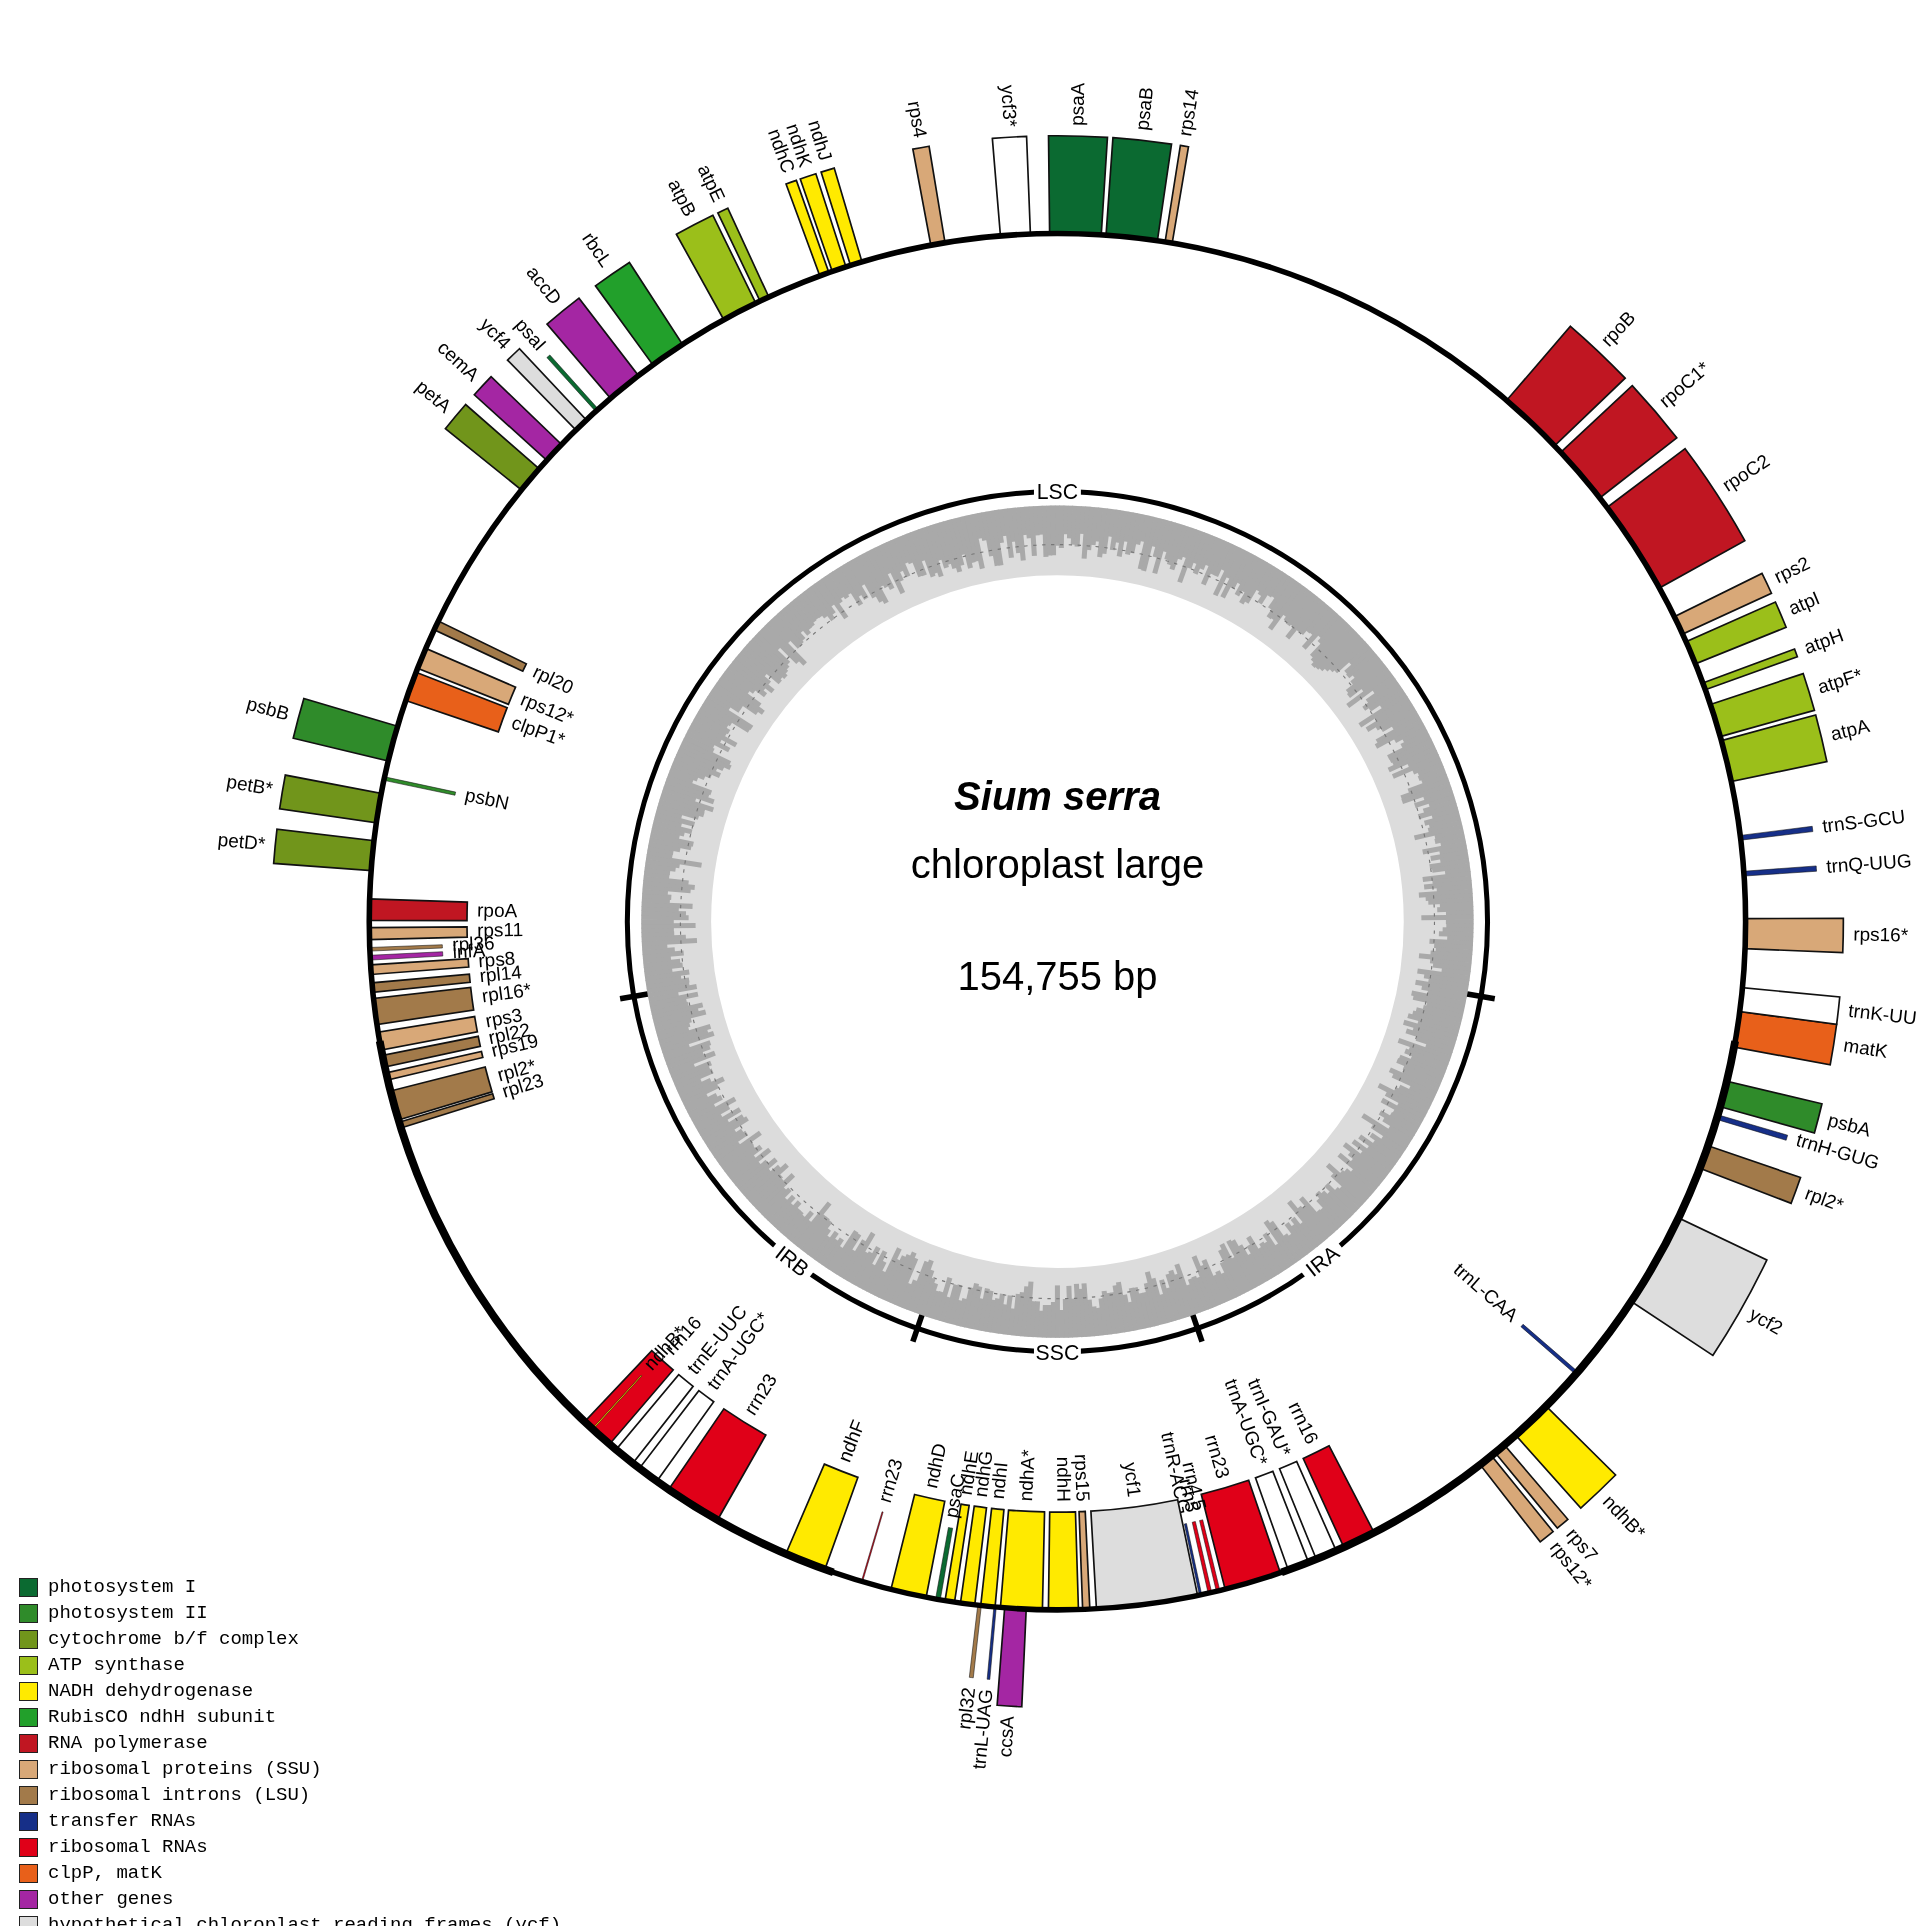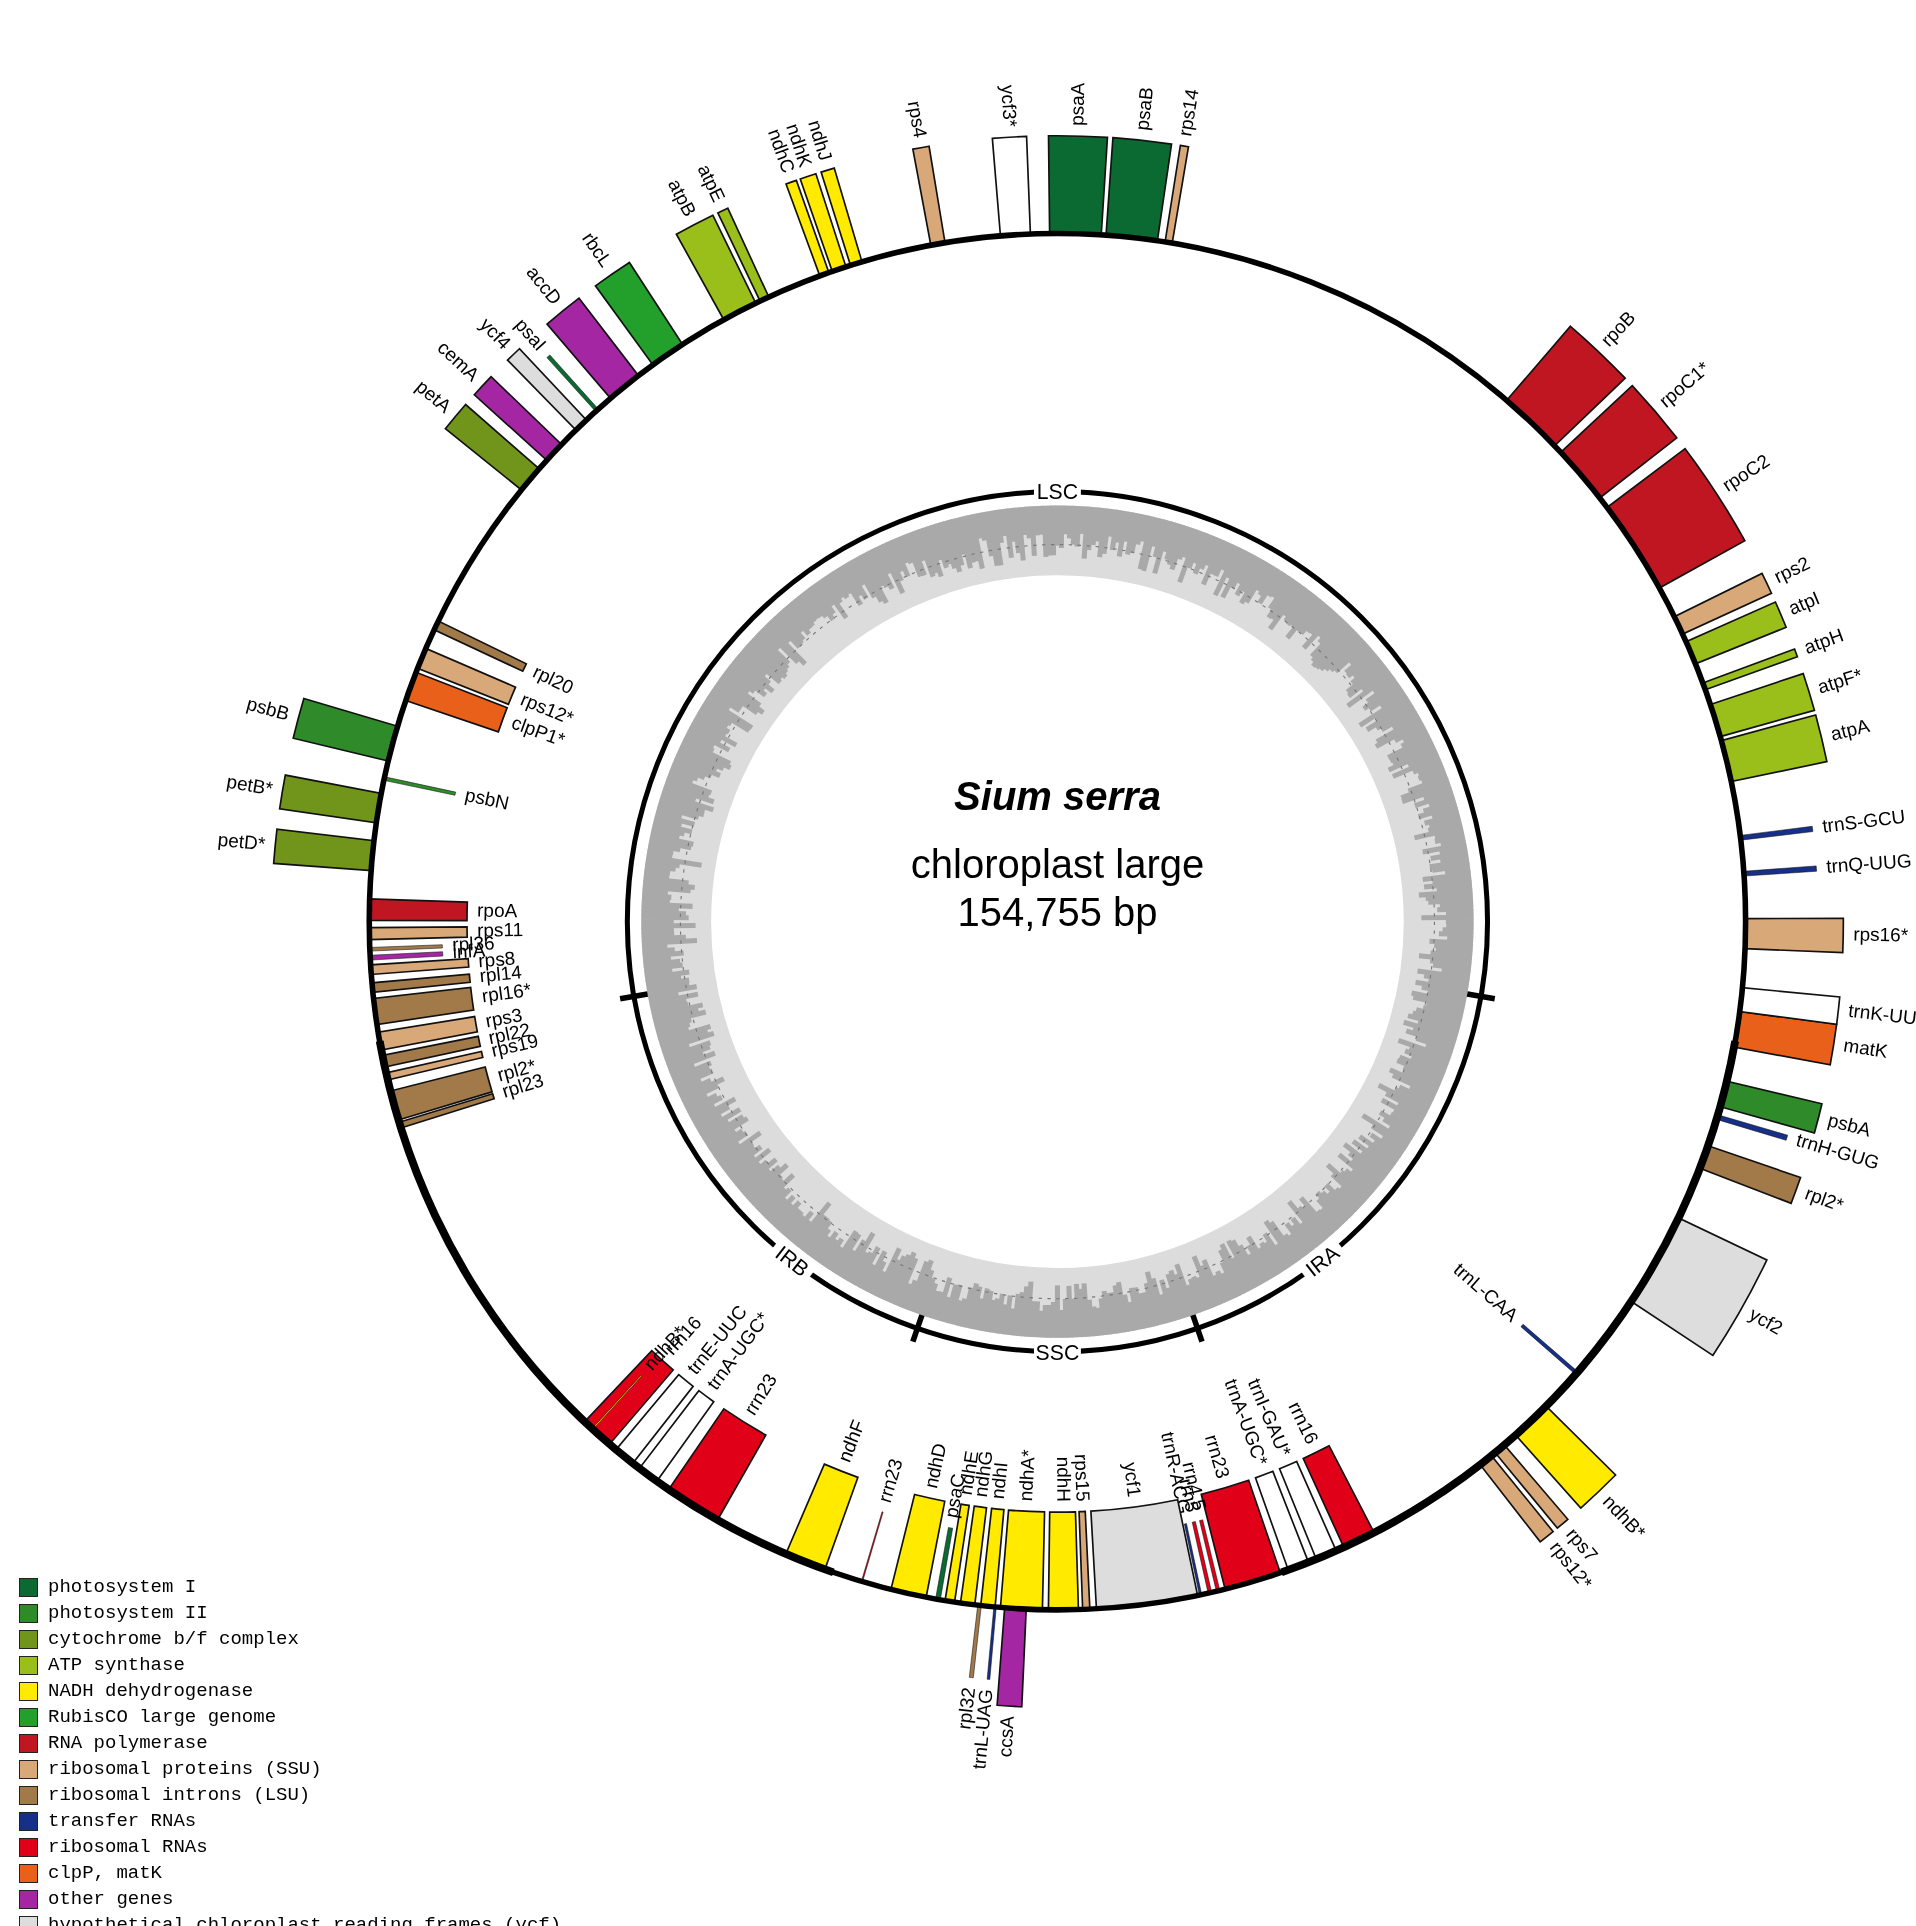--- a/index.html
+++ b/index.html
@@ -2,21 +2,21 @@
 <html style="font-size:9px"><head>
 <meta charset="utf-8">
 <style>
   html, body { margin: 0; padding: 0; background: #ffffff; }
   body { width: 1916px; height: 1926px; position: relative; overflow: hidden;
          font-family: "Liberation Sans", sans-serif; color: #000; }
   #map { position: absolute; left: 0; top: 0; width: 1916px; height: 1926px; }
   .center-title { position: absolute; left: 778px; width: 559px; text-align: center; }
   .species { top: 774px; font-size: 40px; font-weight: bold; font-style: italic; text-align: center; }
   .subtitle { top: 842px; font-size: 40px; }
-  .size { top: 890px; font-size: 40px; }
+  .size { top: 954px; font-size: 40px; }
   .legend { position: absolute; left: 19px; top: 1574px; font-family: Liberation Mono, monospace; }
   .legend-item { display: flex; align-items: center; height: 26px; }
   .legend-swatch { width: 19px; height: 19px; border: 1.7px solid #222; box-sizing: border-box; margin-right: 10px; }
   .legend-label { font-size: 19px; line-height: 19px; }
   svg text { font-family: "Liberation Sans", sans-serif; }
 </style>
 </head>
 <body>
 
 <svg id="map" viewBox="0 0 3430 3448" xmlns="http://www.w3.org/2000/svg">
@@ -841,21 +841,21 @@
   <div class="legend-item">
       <div class="legend-swatch" style="background:#9bbf1a"></div>
       <span class="legend-label">ATP synthase</span>
     </div>
   <div class="legend-item">
       <div class="legend-swatch" style="background:#ffea00"></div>
       <span class="legend-label">NADH dehydrogenase</span>
     </div>
   <div class="legend-item">
       <div class="legend-swatch" style="background:#22a02b"></div>
-      <span class="legend-label">RubisCO large genome</span>
+      <span class="legend-label">RubisCO ndhH subunit</span>
     </div>
   <div class="legend-item">
       <div class="legend-swatch" style="background:#c01622"></div>
       <span class="legend-label">RNA polymerase</span>
     </div>
   <div class="legend-item">
       <div class="legend-swatch" style="background:#d8a878"></div>
       <span class="legend-label">ribosomal proteins (SSU)</span>
     </div>
   <div class="legend-item">

